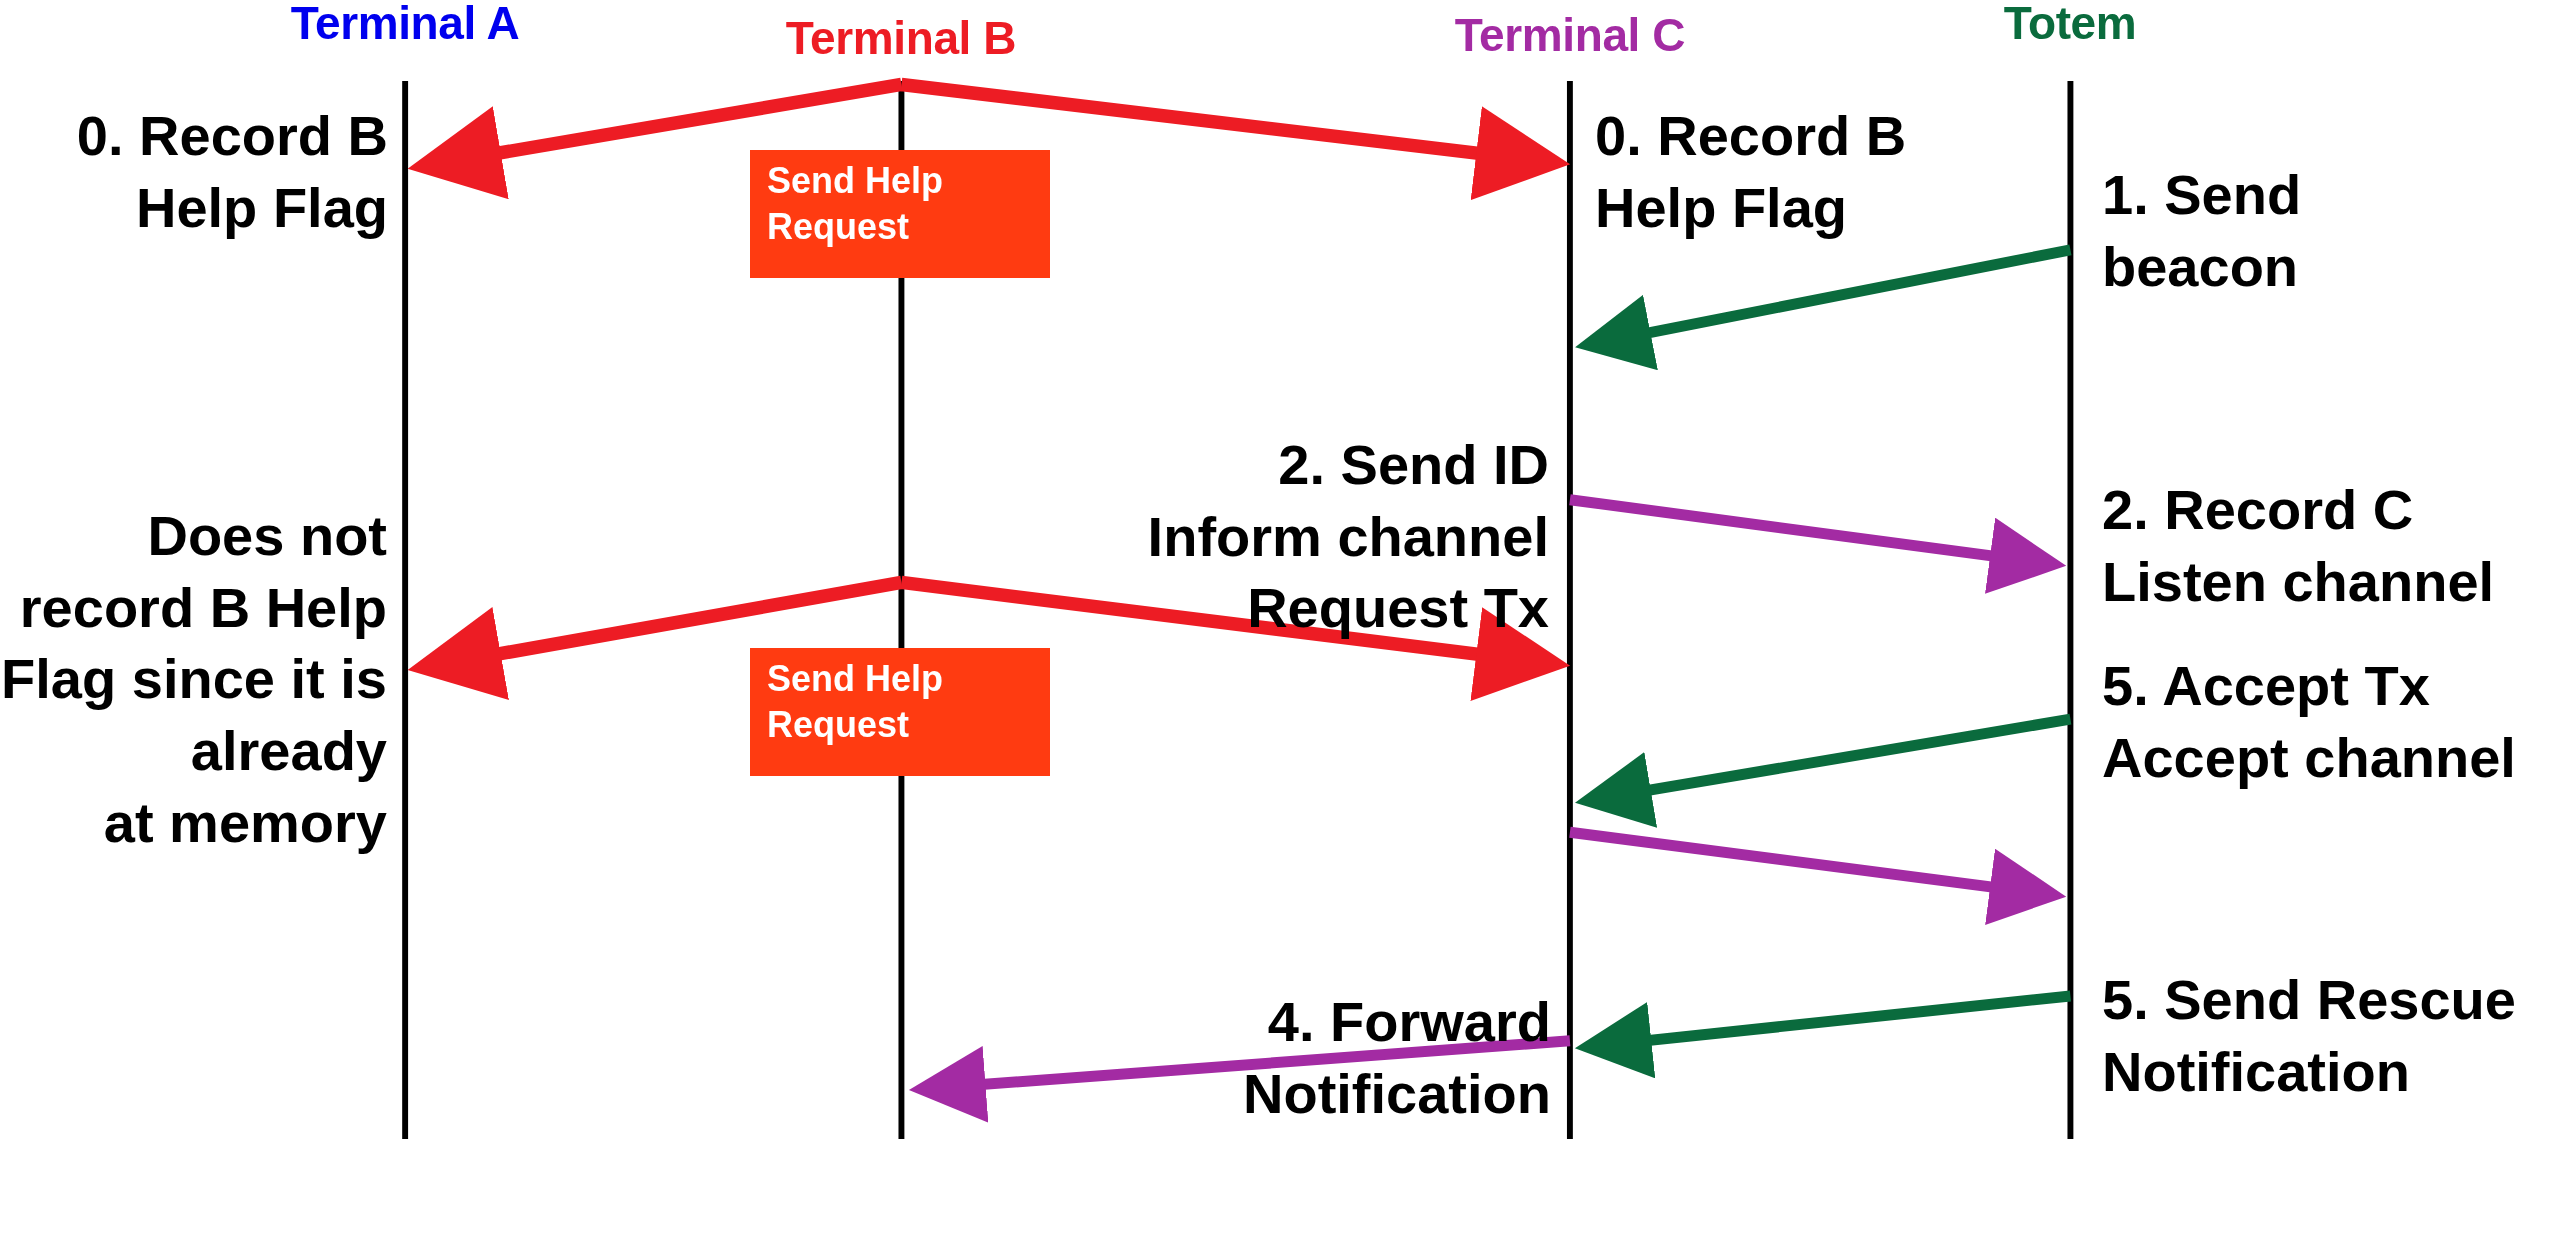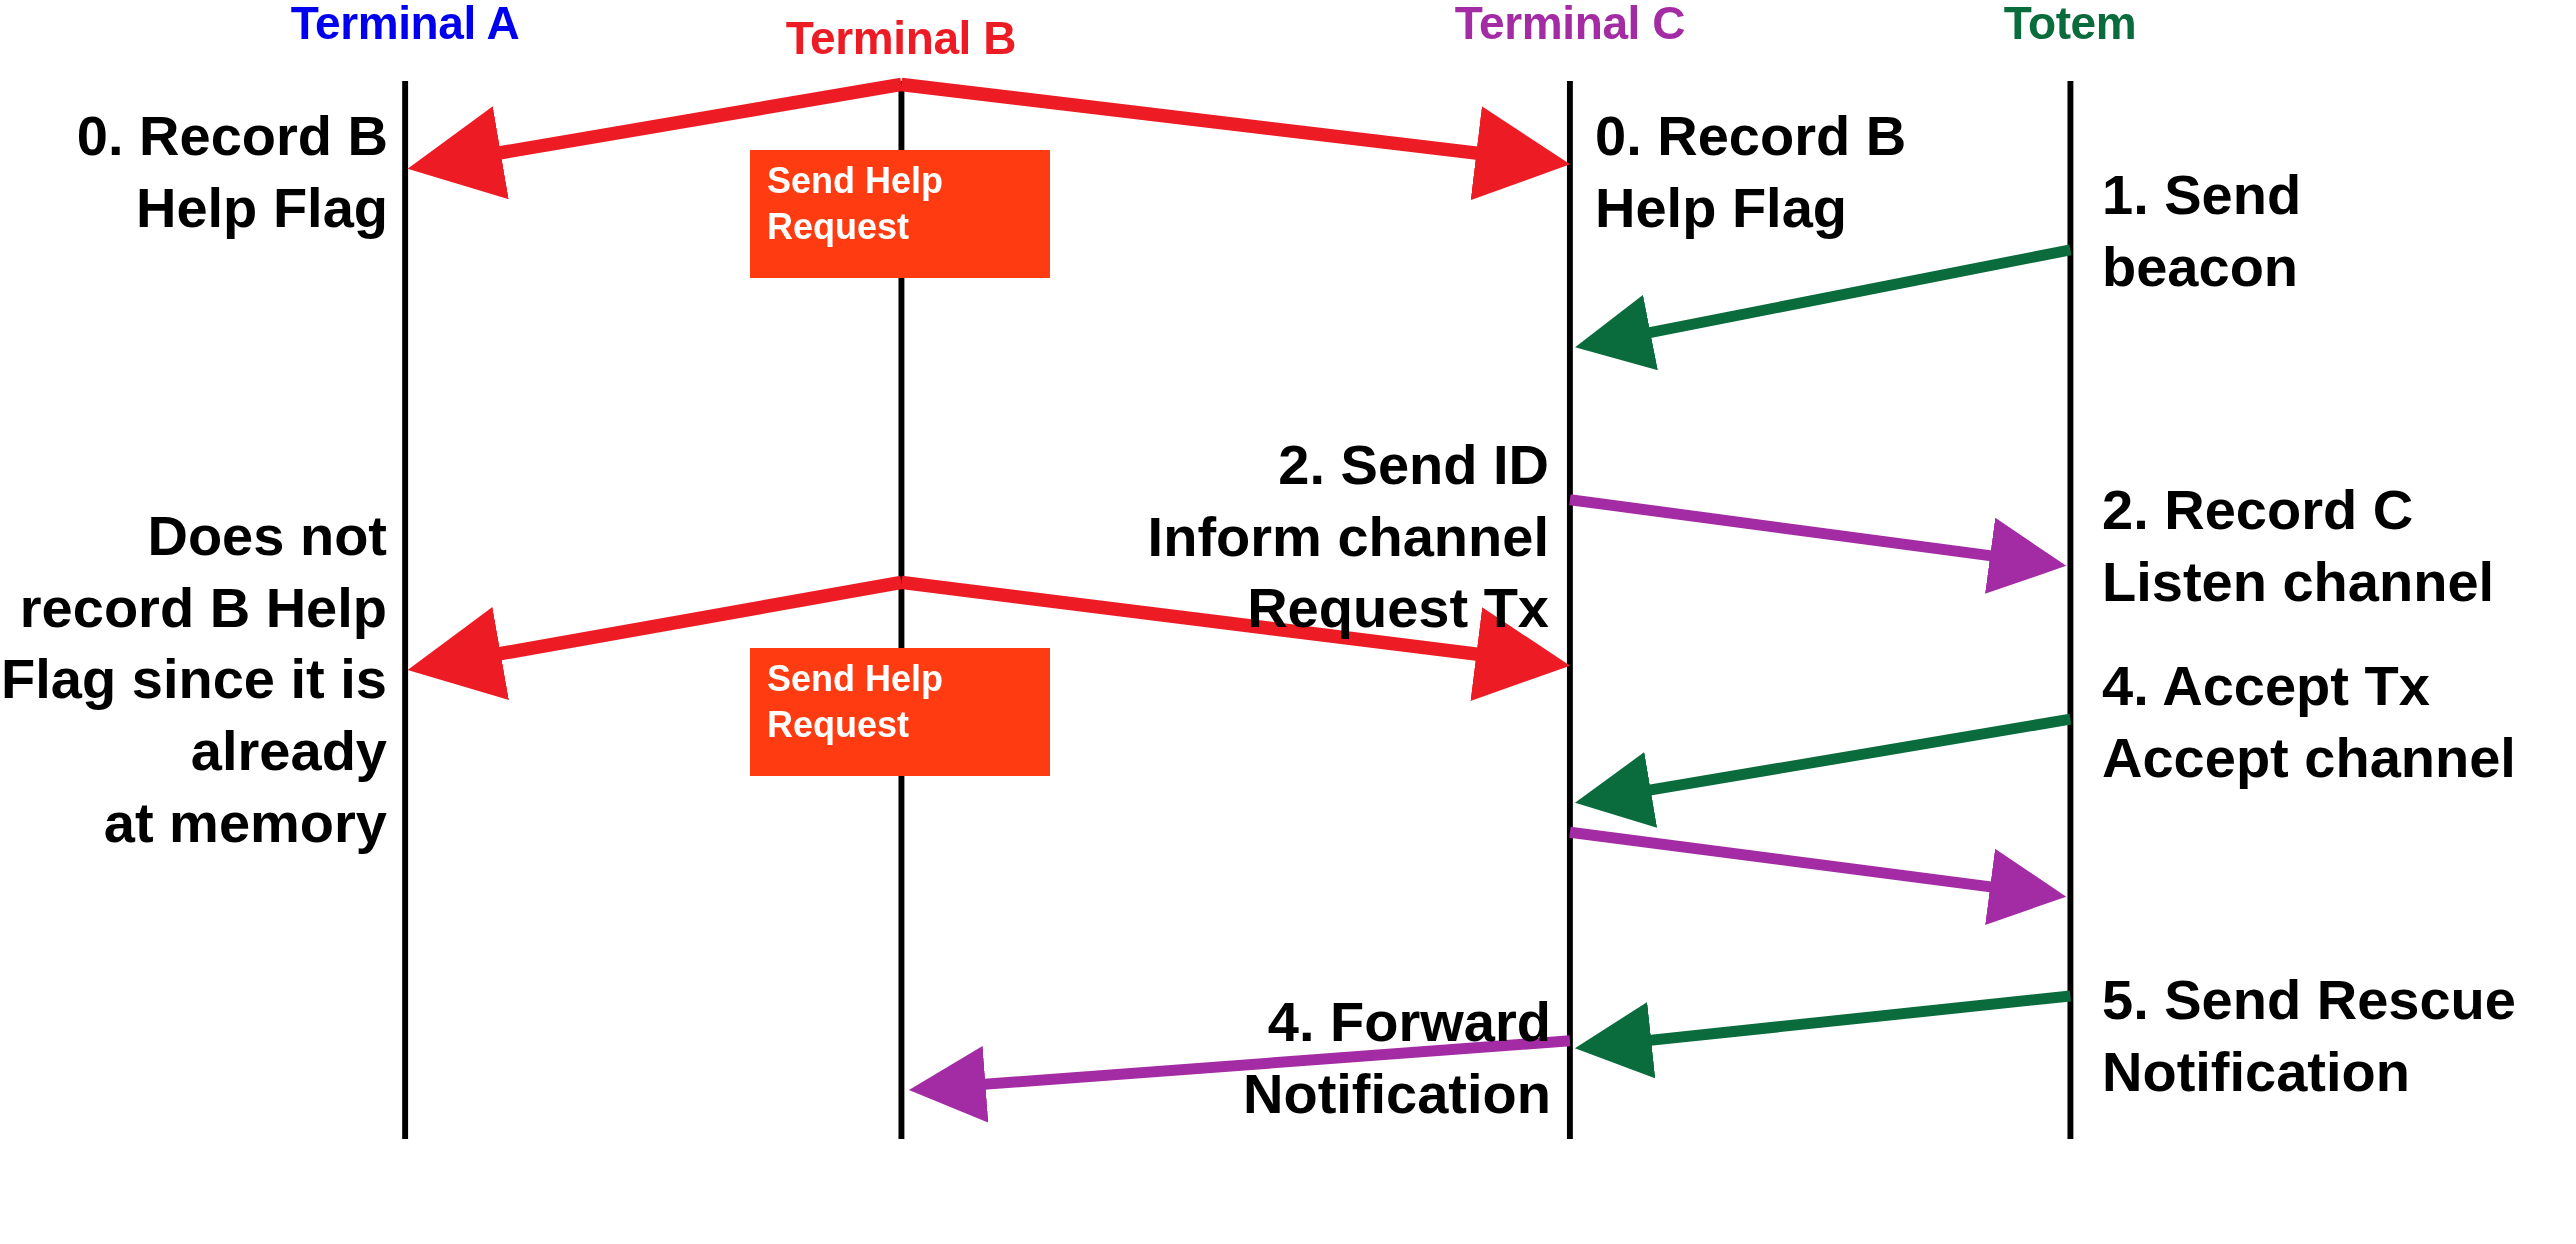--- a/index.html
+++ b/index.html
@@ -108,21 +108,21 @@
 
     <line x1="1860" y1="986" x2="2430" y2="1060" stroke="#a32ba3" stroke-width="13" marker-end="url(#ah-purple)"></line>
 
     <line x1="2453" y1="1180" x2="1884" y2="1240" stroke="#0a6b3d" stroke-width="13" marker-end="url(#ah-green)"></line>
 
     <line x1="1860" y1="1233" x2="1095" y2="1290" stroke="#a32ba3" stroke-width="13" marker-end="url(#ah-purple)"></line>
   </svg>
 
   <div class="lane-title" style="left:405px; top:0px; color:#0000ee;">Terminal A</div>
   <div class="lane-title" style="left:901px; top:15px; color:#ed1c24;">Terminal B</div>
-  <div class="lane-title" style="left:1570px; top:0px; color:#a32ba3;">Terminal C</div>
+  <div class="lane-title" style="left:1570px; top:12px; color:#a32ba3;">Terminal C</div>
   <div class="lane-title" style="left:2070px; top:0px; color:#0a6b3d;">Totem</div>
 
   <div class="note right-align" style="left:34px; top:100px; width:354px;">0. Record B
 Help Flag</div>
 
   <div class="note left-align" style="left:1595px; top:100px; width:473px;">0. Record B
 Help Flag</div>
 
   <div class="note left-align" style="left:2102px; top:159px; width:439px;">1. Send
 beacon</div>
@@ -134,21 +134,21 @@
 
   <div class="note left-align" style="left:2102px; top:474px; width:473px;">2. Record C
 Listen channel</div>
 
   <div class="note right-align" style="left:0px; top:500px; width:387px;">Does not
 record B Help
 Flag since it is
 already
 at memory</div>
 
-  <div class="note left-align" style="left:2102px; top:650px; width:473px;">4. Accept Tx
+  <div class="note left-align" style="left:2102px; top:650px; width:473px;">5. Accept Tx
 Accept channel</div>
 
 
 
   <div class="note right-align" style="left:1114px; top:986px; width:437px;">4. Forward
 Notification</div>
 
   <div class="note left-align" style="left:2102px; top:964px; width:474px;">5. Send Rescue
 Notification</div>
 

